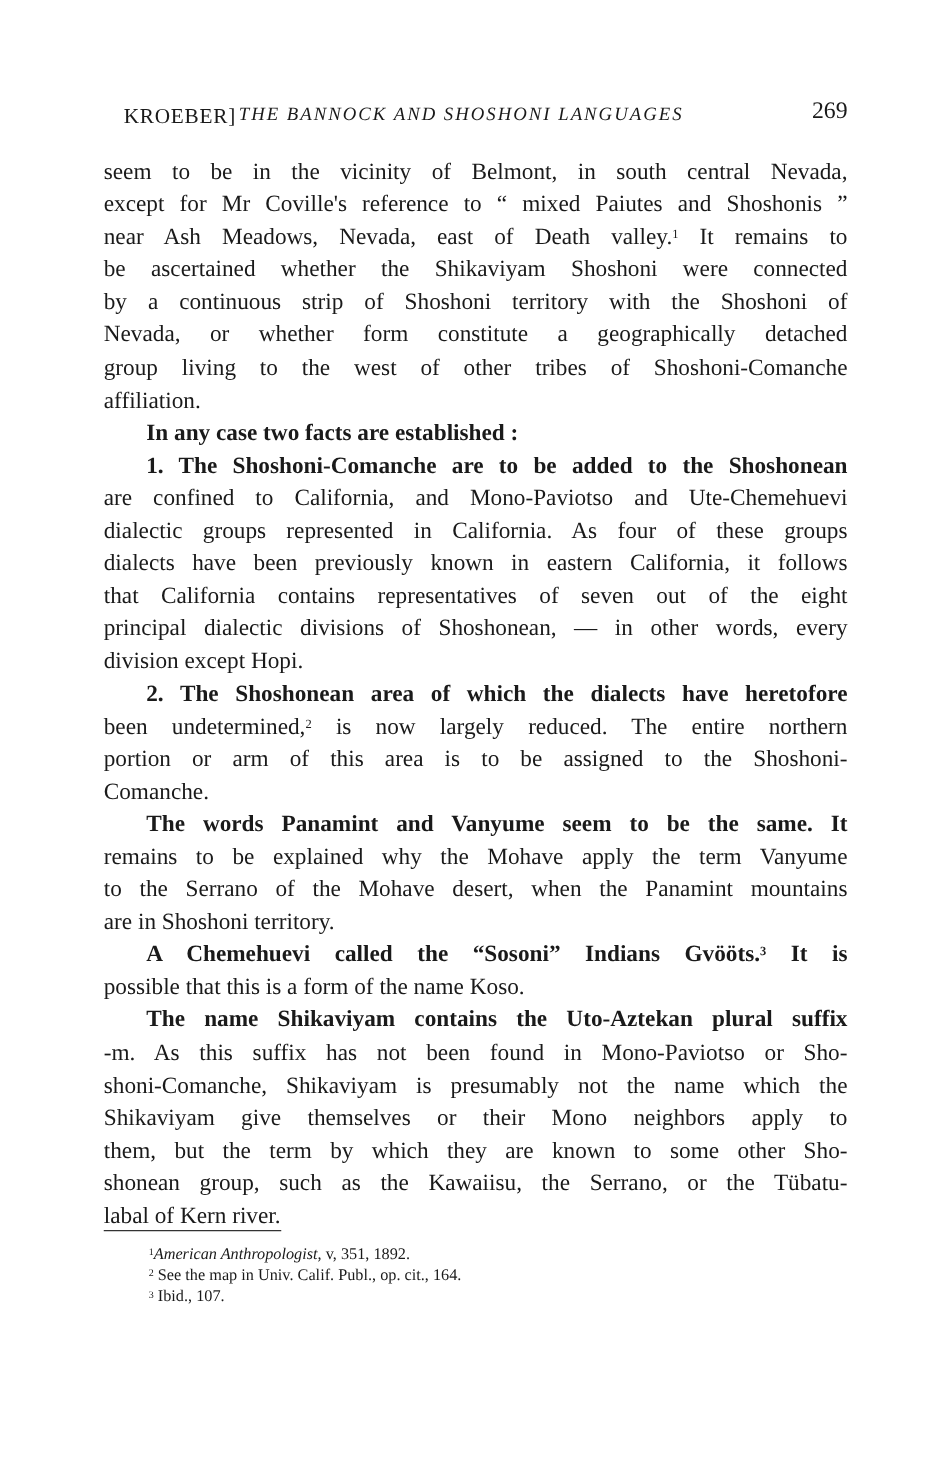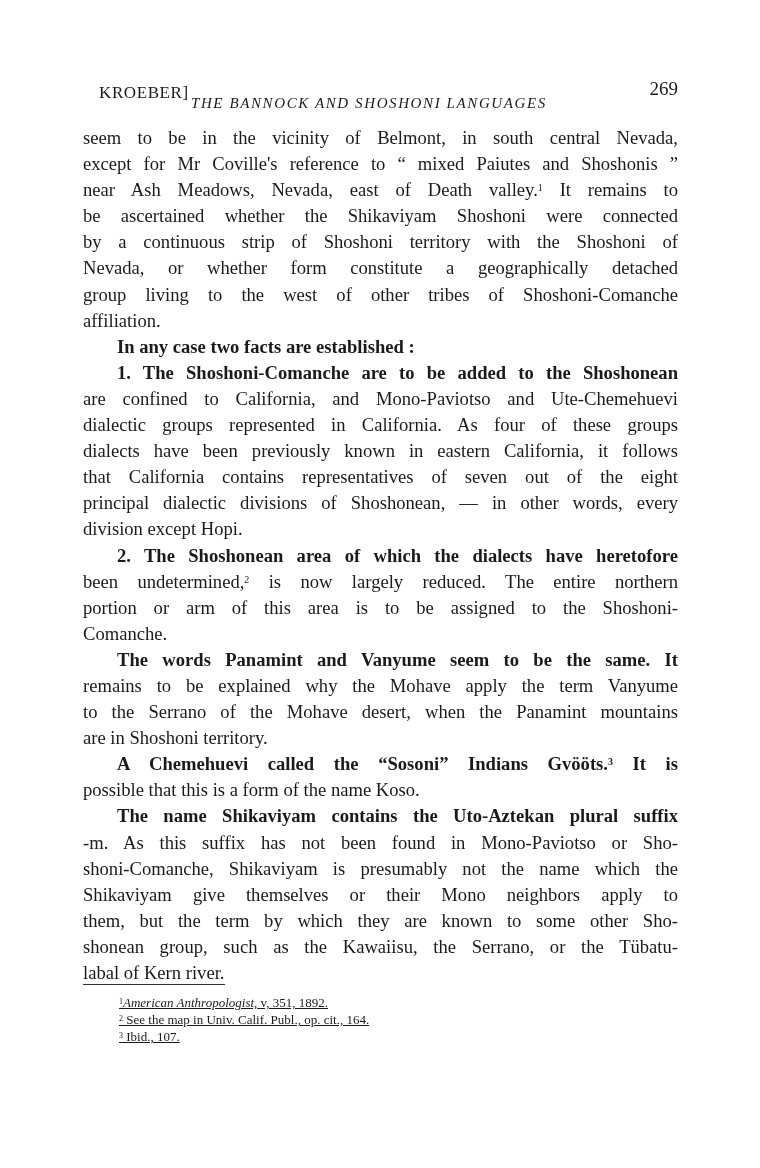--- a/index.html
+++ b/index.html
@@ -2,29 +2,29 @@
 <html><head>
 <meta charset="utf-8">
 <style>
   html, body { margin: 0; padding: 0; background: #ffffff; }
   body { width: 760px; height: 1168px; position: relative; overflow: hidden;
          font-family: "Liberation Serif", "DejaVu Serif", serif; color: #1a1a1a; }
   .page { position: absolute; left: 83px; top: 0; width: 595px; }
   .running-head { position: absolute; top: 80px; left: 0; width: 595px; height: 24px;
                   font-size: 15px; }
   .rh-author { position: absolute; left: 16px; top: 3px; font-size: 17px; letter-spacing: 0.6px; font-variant: small-caps; text-transform: uppercase; }
-  .rh-title { position: absolute; left: 108px; top: 15px; font-style: italic; letter-spacing: 1.6px; font-size: 15px; }
+  .rh-title { position: absolute; left: 108px; top: 4px; font-style: italic; letter-spacing: 1.6px; font-size: 15px; }
   .rh-page { position: absolute; right: 0; top: -2px; font-size: 19px; }
   .body { position: absolute; top: 125px; left: 0; width: 595px; font-size: 18.6px; line-height: 26.1px; }
   .line { display: block; white-space: nowrap; text-align: justify; text-align-last: justify; height: 26.1px; }
   .line.last { text-align-last: left; }
   .indent { padding-left: 34px; font-weight: bold; }
   sup { font-size: 10px; vertical-align: top; position: relative; top: -2px; }
   .rule { position: absolute; top: 984px; left: 0; width: 142px; border-top: 1px solid #333; }
-  .notes { position: absolute; top: 994px; left: 36px; font-size: 13px; line-height: 17px; text-decoration: underline; }
+  .notes { position: absolute; top: 994px; left: 36px; font-size: 13px; line-height: 17px; }
   .note { display: block; white-space: nowrap; }
   .note i { font-style: italic; }
   .note sup { font-size: 8px; top: -1px; }
 </style>
 </head>
 <body>
 
 <div class="page">
   <div class="running-head">
     <span class="rh-author">KROEBER]</span>

